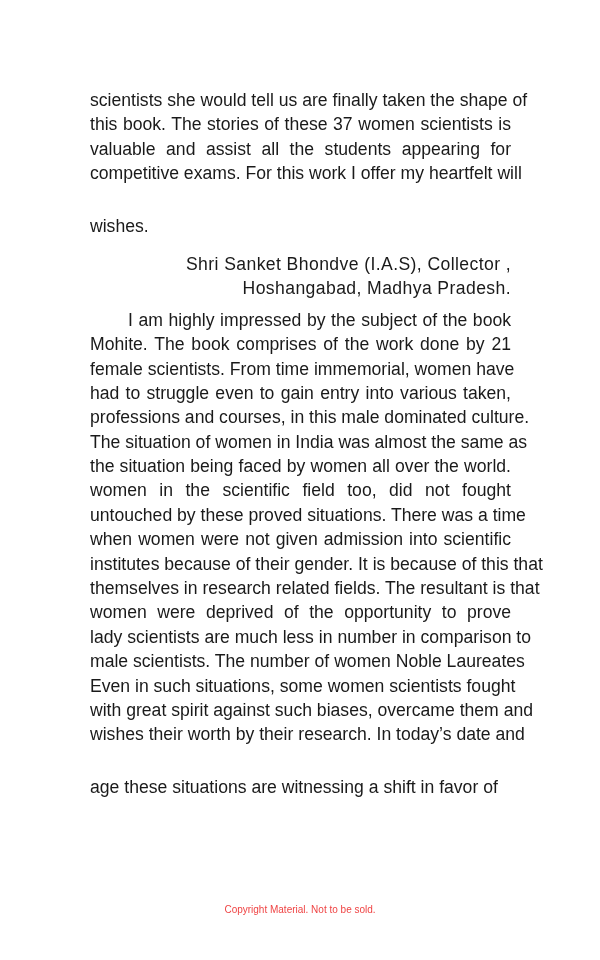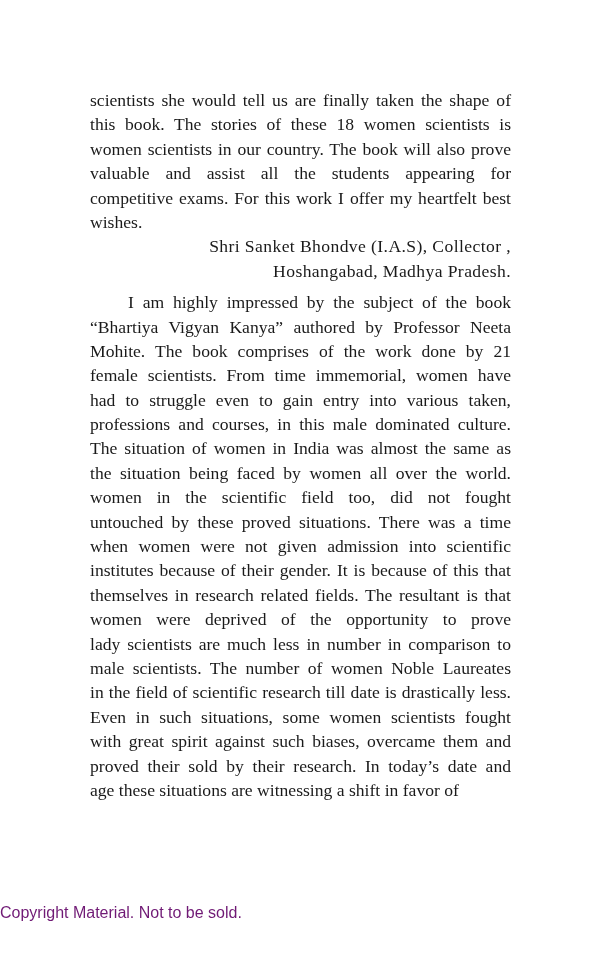--- a/index.html
+++ b/index.html
@@ -1,67 +1,64 @@
 <!DOCTYPE html>
 <html><head>
 <meta charset="utf-8">
 <style>
   html, body { margin: 0; padding: 0; background: #ffffff; }
   body { width: 600px; height: 960px; position: relative; overflow: hidden; }
   .page-text {
     position: absolute; left: 90px; top: 88px; width: 421px;
-    font-family: Liberation Serif, serif;
+    font-family: Liberation Sans, sans-serif;
     font-size: 17.6px; line-height: 24.4px; color: #1a1a1a;
   }
   .para { margin: 0; text-align: justify; }
   .line { display: block; text-align: justify; text-align-last: justify; white-space: nowrap; height: 24.4px; }
-  .line.last { text-align-last: left; }
+  .line.last { text-align-last: left; margin-top: 28px; }
   .line.indent { text-indent: 38px; }
-  .sig { margin: 0 0 7px 0; text-align: right; }
+  .sig { margin: 14px 0 7px 0; text-align: right; }
   .sig .sline { display: block; height: 24.4px; letter-spacing: 0.4px; }
   .footer {
-    position: absolute; left: 0; width: 600px; top: 904px; 
+    position: absolute; left: 0; width: 600px; top: 904px; text-align: center;
     font-family: "Liberation Sans", "DejaVu Sans", sans-serif;
-    font-size: 16px; color: #701a75;
+    font-size: 10px; color: #ef4444;
   }
 </style>
 </head>
 <body>
 
 <div class="page-text">
   <div class="para" id="p0">
       <span class="line">scientists she would tell us are finally taken the shape of</span>
-      <span class="line">this book. The stories of these 18 women scientists is</span>
-      <span class="line">women scientists in our country. The book will also prove</span>
+      <span class="line">this book. The stories of these 37 women scientists is</span>
       <span class="line">valuable and assist all the students appearing for</span>
-      <span class="line">competitive exams. For this work I offer my heartfelt best</span>
+      <span class="line">competitive exams. For this work I offer my heartfelt will</span>
       <span class="line last">wishes.</span>
     </div>
   <div class="sig">
     <span class="sline">Shri Sanket Bhondve (I.A.S), Collector ,</span>
     <span class="sline">Hoshangabad, Madhya Pradesh.</span>
   </div>
   <div class="para" id="p1">
       <span class="line indent">I am highly impressed by the subject of the book</span>
-      <span class="line">“Bhartiya Vigyan Kanya” authored by Professor Neeta</span>
       <span class="line">Mohite. The book comprises of the work done by 21</span>
       <span class="line">female scientists. From time immemorial, women have</span>
       <span class="line">had to struggle even to gain entry into various taken,</span>
       <span class="line">professions and courses, in this male dominated culture.</span>
       <span class="line">The situation of women in India was almost the same as</span>
       <span class="line">the situation being faced by women all over the world.</span>
       <span class="line">women in the scientific field too, did not fought</span>
       <span class="line">untouched by these proved situations. There was a time</span>
       <span class="line">when women were not given admission into scientific</span>
       <span class="line">institutes because of their gender. It is because of this that</span>
       <span class="line">themselves in research related fields. The resultant is that</span>
       <span class="line">women were deprived of the opportunity to prove</span>
       <span class="line">lady scientists are much less in number in comparison to</span>
       <span class="line">male scientists. The number of women Noble Laureates</span>
-      <span class="line">in the field of scientific research till date is drastically less.</span>
       <span class="line">Even in such situations, some women scientists fought</span>
       <span class="line">with great spirit against such biases, overcame them and</span>
-      <span class="line">proved their sold by their research. In today’s date and</span>
+      <span class="line">wishes their worth by their research. In today’s date and</span>
       <span class="line last">age these situations are witnessing a shift in favor of</span>
     </div>
 </div>
 
 <div class="footer">Copyright Material. Not to be sold.</div>
 
 </body></html>

